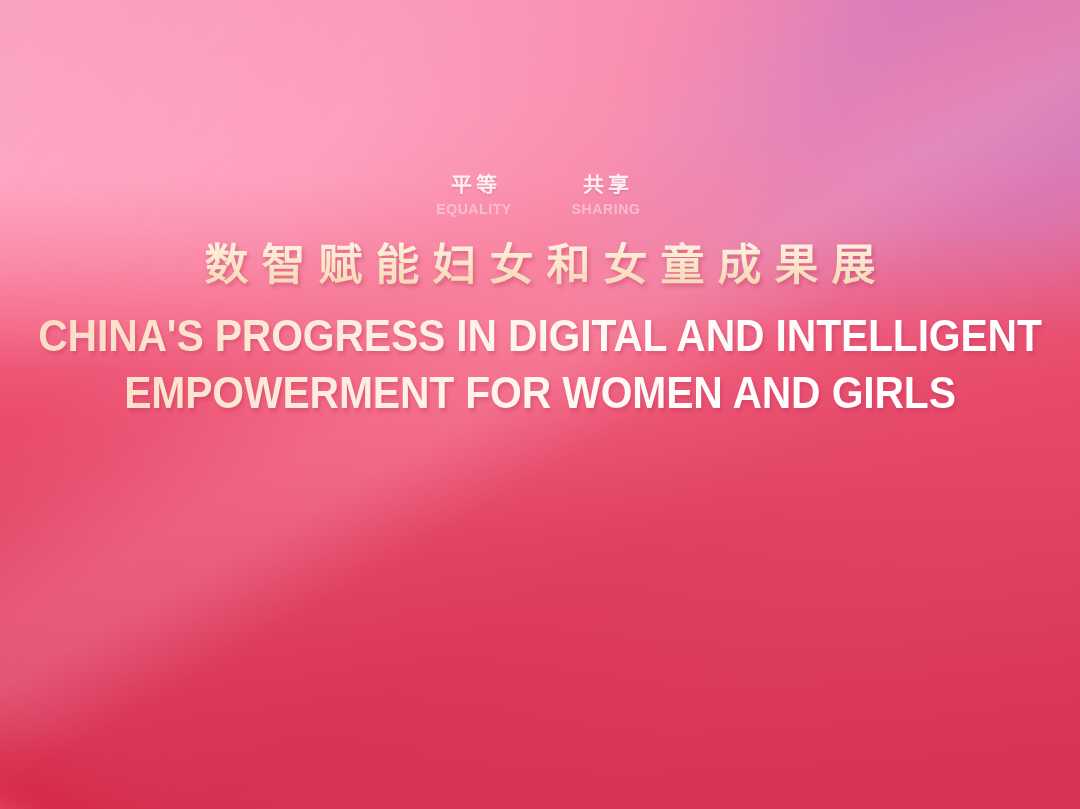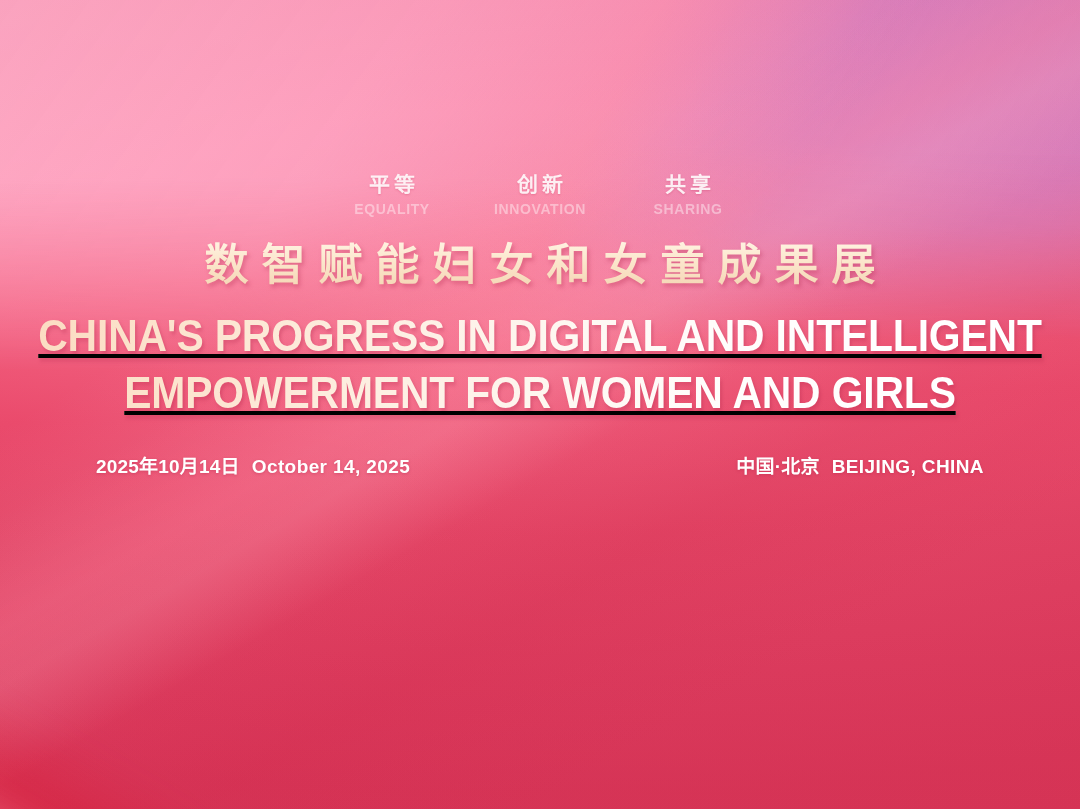--- a/index.html
+++ b/index.html
@@ -213,21 +213,21 @@
   }
 
   
   .themes {
     position: absolute;
     top: 172px;
     left: 0;
     right: 0;
     display: flex;
     justify-content: center;
-    gap: 36px;
+    gap: 20px;
   }
 
   .theme {
     display: flex;
     flex-direction: column;
     align-items: center;
     width: 112px;
   }
 
   .theme-cn {
@@ -271,21 +271,20 @@
     filter: drop-shadow(2px 3px 2px rgba(176,36,72,0.34));
   }
 
   
   .title-en {
     position: absolute;
     top: 310px;
     left: 0;
     right: 0;
     text-align: center;
-    text-decoration: underline;
   }
 
   .title-en-line {
     font-size: 44px;
     font-weight: 700;
     letter-spacing: -0.2px;
     line-height: 1.16;
     white-space: nowrap;
     transform: scaleX(0.93);
     transform-origin: center;
@@ -362,41 +361,27 @@
   <div class="bg-layer bg-glow"></div>
 
   <div class="content">
 
     <div class="themes">
       <div class="theme">
         <div class="theme-cn">平等</div>
         <div class="theme-en">EQUALITY</div>
       </div>
       <div class="theme">
-        <div class="theme-cn">创新</div>
-        <div class="theme-en">INNOVATION</div>
-      </div>
-      <div class="theme">
         <div class="theme-cn">共享</div>
         <div class="theme-en">SHARING</div>
       </div>
     </div>
 
     <div class="title-cn">数智赋能妇女和女童成果展</div>
 
     <div class="title-en">
       <div class="title-en-line">CHINA'S PROGRESS IN DIGITAL AND INTELLIGENT</div>
       <div class="title-en-line">EMPOWERMENT FOR WOMEN AND GIRLS</div>
     </div>
 
-    <div class="meta">
-      <div class="meta-group">
-        <span class="meta-cn">2025年10月14日</span>
-        <span class="meta-en">October 14, 2025</span>
-      </div>
-      <div class="meta-group">
-        <span class="meta-cn">中国·北京</span>
-        <span class="meta-en">BEIJING, CHINA</span>
-      </div>
-    </div>
 
   </div>
 </div>
 
 </body></html>

